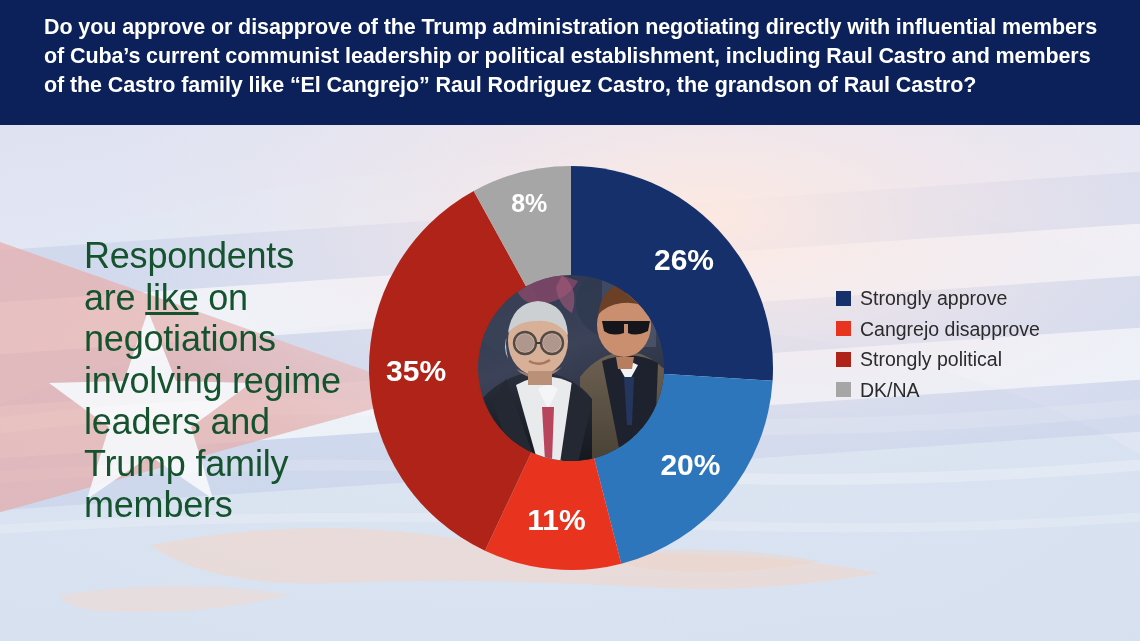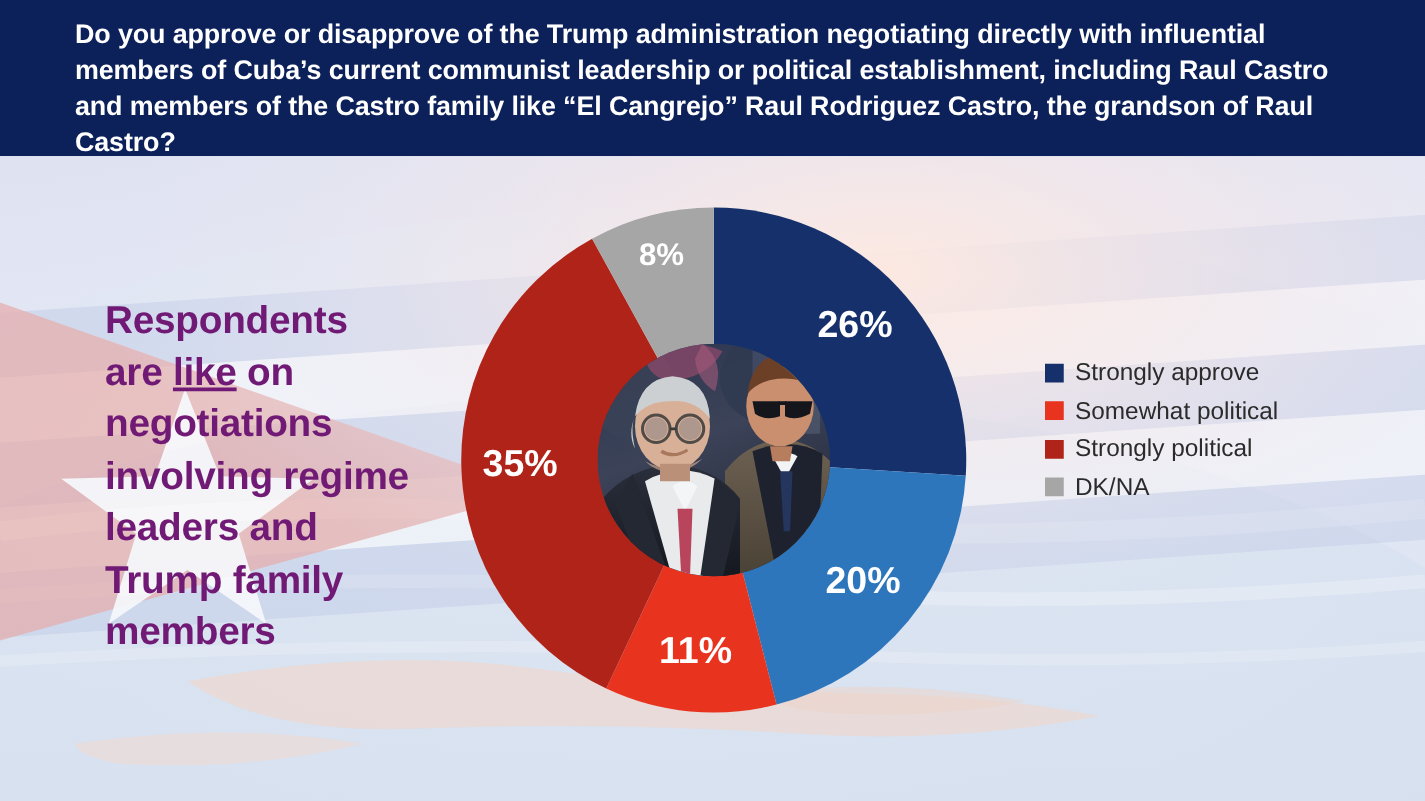--- a/index.html
+++ b/index.html
@@ -8,21 +8,21 @@
     font-family:"Liberation Sans",sans-serif;
     background:#ffffff;
   }
   #poster{position:relative;width:1140px;height:641px;overflow:hidden;background:#fff;}
 
   
   #header{
     position:absolute;left:0;top:0;width:1140px;height:125px;
     background:#0c2159;
     box-sizing:border-box;
-    padding:13px 34px 0 60px;
+    padding:13px 34px 0 44px;
   }
   #header-text{
     color:#ffffff;
     font-size:21.5px;
     font-weight:bold;
     line-height:29px;
     letter-spacing:-0.1px;
     margin:0;
   }
 
@@ -30,24 +30,24 @@
   #stage{
     position:absolute;left:0;top:125px;width:1140px;height:516px;
     overflow:hidden;
     background:#e3e6f3;
   }
   #bg-svg{position:absolute;left:0;top:0;width:1140px;height:516px;}
 
   
   #callout{
     position:absolute;left:84px;top:110px;width:270px;
-    color:#701a75;
-    font-size:31px;
+    color:#14532d;
+    font-size:36px;
     line-height:41.5px;
-    font-weight:700;
+    font-weight:400;
     letter-spacing:-0.2px;
   }
   #callout .u{text-decoration:underline;text-underline-offset:2px;}
 
   
   #chart-wrap{position:absolute;left:366px;top:38px;width:410px;height:410px;}
   #donut{position:absolute;left:0;top:0;width:410px;height:410px;}
   .slice-label{
     fill:#ffffff;font-family:"Liberation Sans",sans-serif;
     font-size:30px;font-weight:bold;text-anchor:middle;dominant-baseline:middle;
@@ -222,21 +222,21 @@
       </svg>
     </div>
 
     <div id="legend">
         <div class="legend-row">
           <span class="legend-swatch" style="background: rgb(22, 48, 107);"></span>
           <span class="legend-label">Strongly approve</span>
         </div>
         <div class="legend-row">
           <span class="legend-swatch" style="background: rgb(232, 51, 31);"></span>
-          <span class="legend-label">Somewhat political</span>
+          <span class="legend-label">Cangrejo disapprove</span>
         </div>
         <div class="legend-row">
           <span class="legend-swatch" style="background: rgb(175, 35, 24);"></span>
           <span class="legend-label">Strongly political</span>
         </div>
         <div class="legend-row">
           <span class="legend-swatch" style="background: rgb(166, 166, 166);"></span>
           <span class="legend-label">DK/NA</span>
         </div>
       </div>

